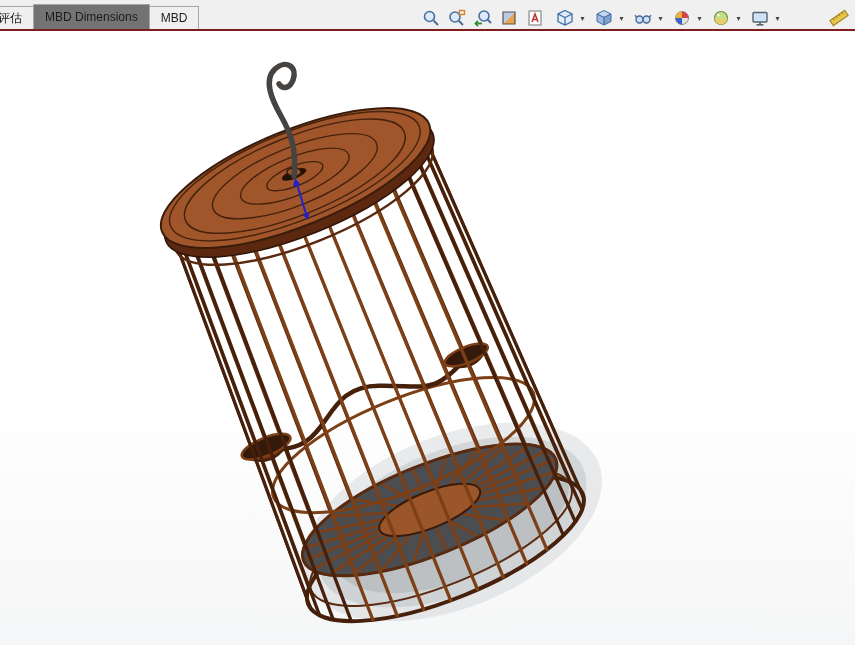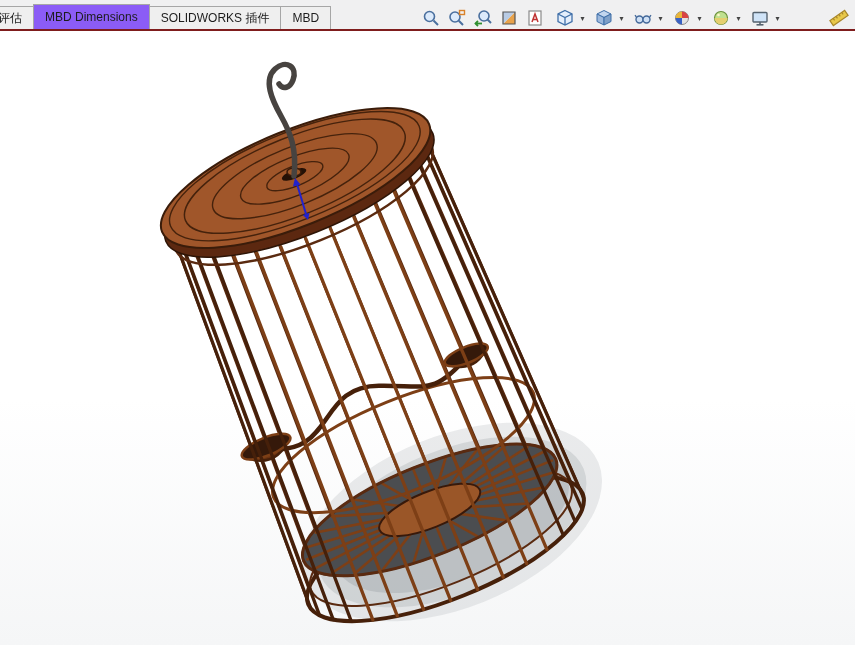--- a/index.html
+++ b/index.html
@@ -3,40 +3,39 @@
 <meta charset="utf-8">
 <style>
   html,body{margin:0;padding:0;width:855px;height:645px;overflow:hidden;
     font-family:"Liberation Sans", sans-serif; background:#fff;}
   .tab-bar{position:absolute;top:0;left:0;width:855px;height:29px;background:#f0f0f1;
     border-bottom:2px solid #7f1d1d;display:flex;align-items:flex-end;z-index:5;}
   .tab{height:22px;line-height:22px;padding:0 11px;font-size:12px;color:#1c1c1c;
     background:#efefef;border:1px solid #a6a6a6;border-bottom:none;margin-right:-1px;
     white-space:nowrap;cursor:default;}
   .tab.clipped{margin-left:-14px;}
-  .tab.active{background:#8b5cf6;height:24px;line-height:24px;position:relative;z-index:6;}
+  .tab.active{background:#737373;height:24px;line-height:24px;position:relative;z-index:6;}
   .viewport{position:absolute;top:30px;left:0;width:855px;height:615px;
     background:linear-gradient(#ffffff 60%, #f5f6f7);}
   .hud-toolbar{position:absolute;top:6px;left:418px;display:flex;align-items:center;z-index:7;}
   .ibtn{background:transparent;border:none;padding:2px;margin:0 1px;width:24px;height:24px;
     display:flex;align-items:center;justify-content:center;cursor:default;}
   .ibtn svg{display:block;}
   .caret{font-size:8px;color:#444;width:9px;text-align:center;cursor:default;user-select:none;}
   .grp{display:flex;align-items:center;margin-left:4px;}
   .right-tool{position:absolute;top:8px;right:6px;z-index:7;background:transparent;border:none;
     padding:0;cursor:default;}
   #cage-svg{position:absolute;top:0;left:0;}
 </style>
 </head>
 <body>
 
 <div class="tab-bar">
   <div class="tab clipped">评估</div>
   <div class="tab active">MBD Dimensions</div>
-  <div class="tab">SOLIDWORKS 插件</div>
   <div class="tab">MBD</div>
 </div>
 
 <div class="viewport">
   <svg id="cage-svg" width="855" height="615" viewBox="0 30 855 615">
       <g transform="rotate(-22 452 522)">
         <ellipse cx="452" cy="522" rx="158" ry="86" fill="#9aa0a6" opacity="0.2"></ellipse>
         <ellipse cx="452" cy="522" rx="142" ry="72" fill="#9aa0a6" opacity="0.28"></ellipse>
         <ellipse cx="452" cy="522" rx="124" ry="58" fill="#9aa0a6" opacity="0.38"></ellipse>
       </g>

